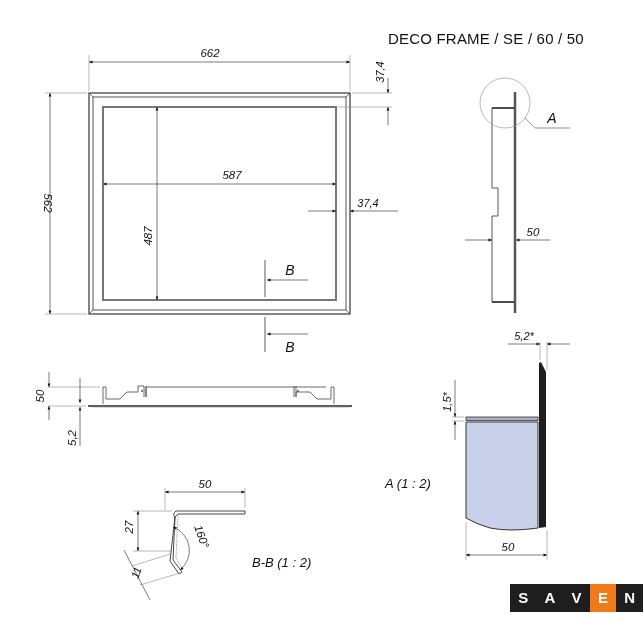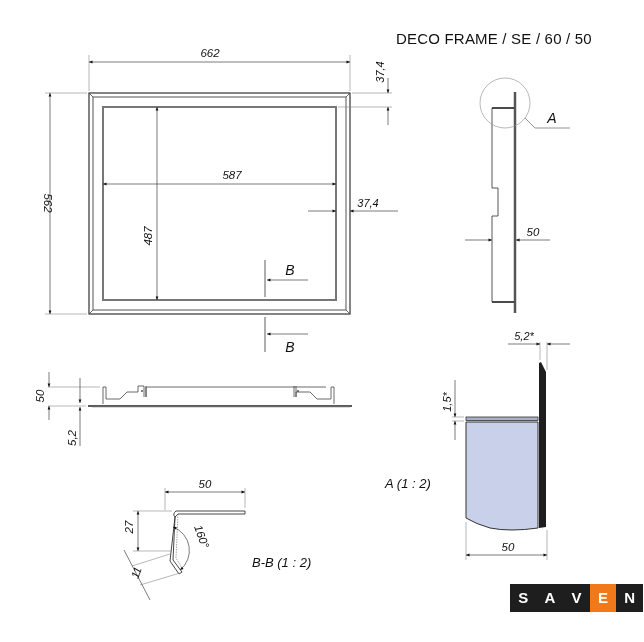--- a/index.html
+++ b/index.html
@@ -1,19 +1,19 @@
 <!DOCTYPE html>
 <html><head>
 <meta charset="utf-8">
 <style>
   html, body { margin:0; padding:0; background:#ffffff; }
   body { width:644px; height:642px; position:relative; overflow:hidden;
          font-family:"Liberation Sans", sans-serif; }
   #drawing { position:absolute; left:0; top:0; width:644px; height:642px; }
-  .title { position:absolute; left:388px; top:30px; font-size:15px; color:#111; white-space:nowrap; letter-spacing:0.2px;margin-left:8px; }
+  .title { position:absolute; left:388px; top:30px; font-size:15px; color:#111; white-space:nowrap; letter-spacing:0.2px; }
   .logo { position:absolute; left:510px; top:584px; height:28px; display:flex; }
   .logo span { display:block; width:26.6px; height:28px; line-height:28px; text-align:center;
                background:#1e1e1e; color:#fff; font-weight:bold; font-size:15px; }
   .logo span.accent { background:#f07a1a; }
   svg text { font-family:"Liberation Sans", sans-serif; font-style:italic; fill:#111; }
 </style>
 </head>
 <body>
 
 <div>

